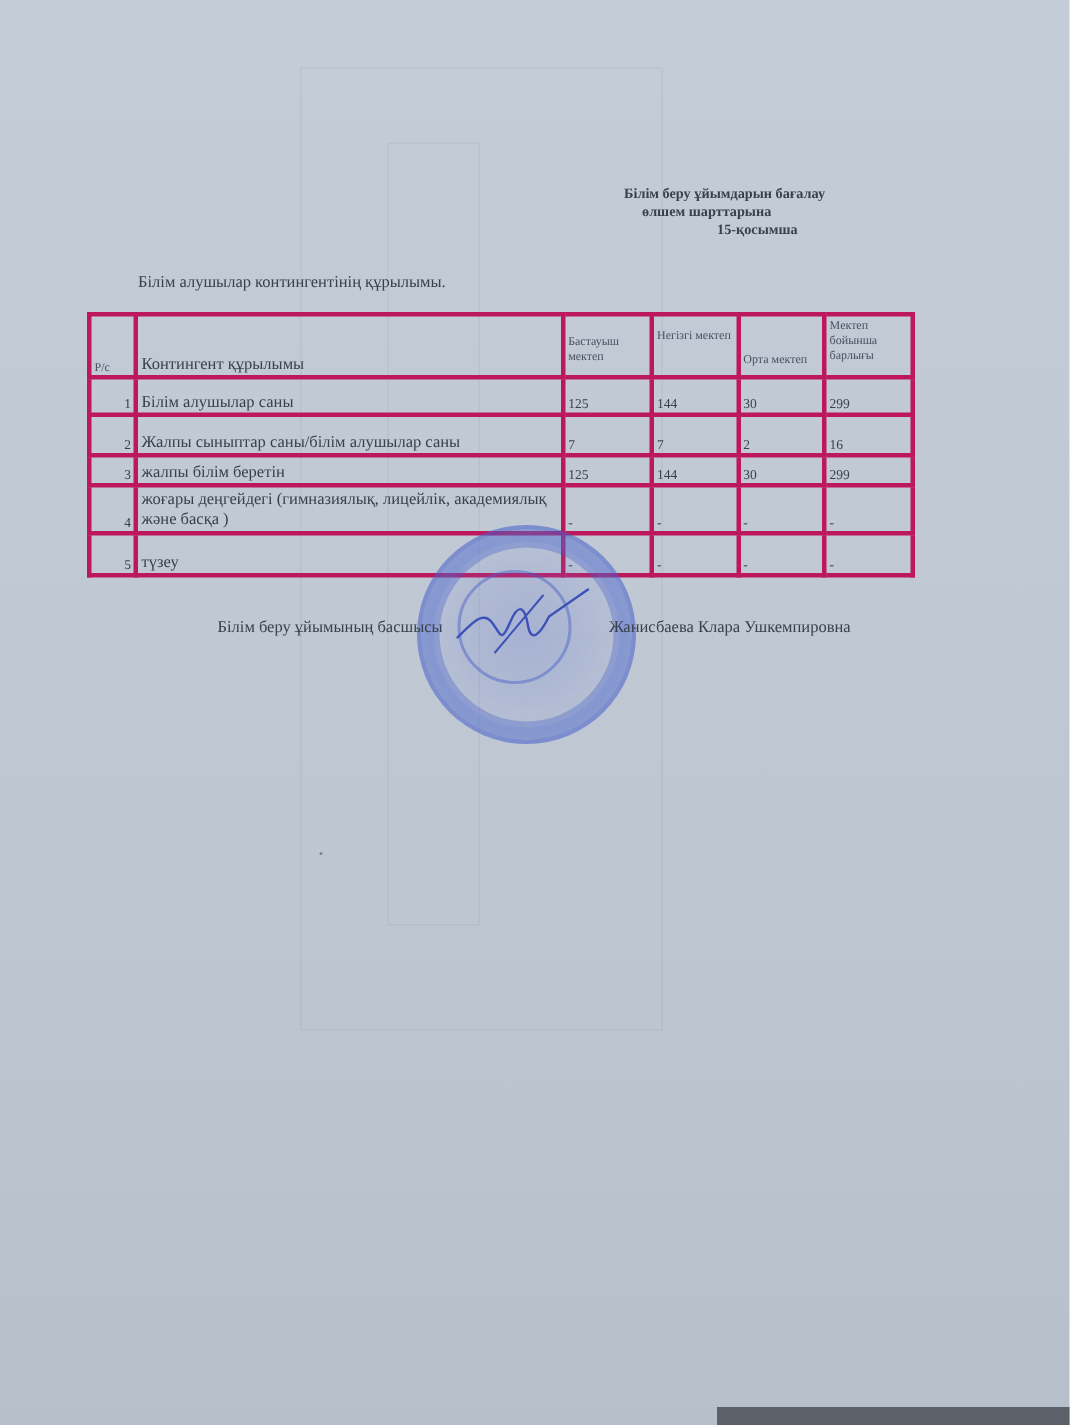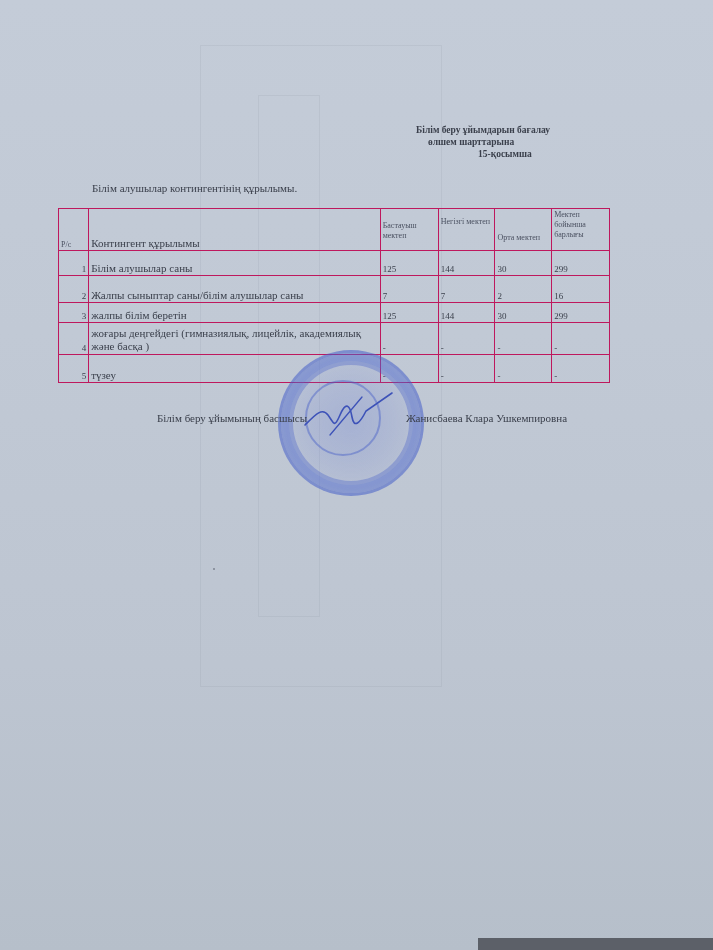--- a/index.html
+++ b/index.html
@@ -18,34 +18,34 @@
     .header-block .l2 { padding-left: 12px; }
     .header-block .l3 { padding-left: 62px; }
     .doc-title {
       position: absolute; left: 58px; top: 182px; font-size: 11px; color: #3b404c; margin-left: 34px;
     }
     table.cont {
       position: absolute; left: 58px; top: 208px; width: 552px;
       border-collapse: collapse; font-size: 11px; color: #3b404c;
     }
     table.cont td {
-      border: 1px solid #be185d; padding: 1px 2px; vertical-align: bottom;
+      border: 3px solid #be185d; padding: 1px 2px; vertical-align: bottom;
     }
     .c-num { width: 28px; text-align: right; font-size: 9px; }
     .c-name { width: 320px; }
     .c-val { width: 56px; font-size: 9px; }
     .c-val4 { width: 37px; }
     .hdr-small { font-size: 8px; line-height: 10px; color: #4a5060; vertical-align: top !important; text-align: left; }
     .hdr-pc { font-size: 8px; text-align: left; color: #4a5060; }
     .dash { text-align: left !important; }
     .signature-row {
       position: absolute; top: 412px; left: 145px; width: 500px;
       font-size: 11px; color: #3b404c;
     }
-    .sig-left { position: absolute; left: 12px; }
+    .sig-left { position: absolute; left: 0; }
     .sig-right { position: absolute; left: 261px; }
     .stamp {
       position: absolute; left: 278px; top: 350px; width: 140px; height: 140px;
       border-radius: 50%;
       border: 3px solid rgba(70,95,200,0.55);
       box-shadow: inset 0 0 0 8px rgba(90,115,210,0.18), inset 0 0 0 12px rgba(70,95,200,0.35);
       background: radial-gradient(circle, rgba(100,120,210,0.28) 0%, rgba(100,120,210,0.18) 40%, rgba(110,130,215,0.1) 65%, transparent 72%);
     }
     .emblem {
       position: absolute; left: 305px; top: 380px; width: 72px; height: 72px; border-radius: 50%;

